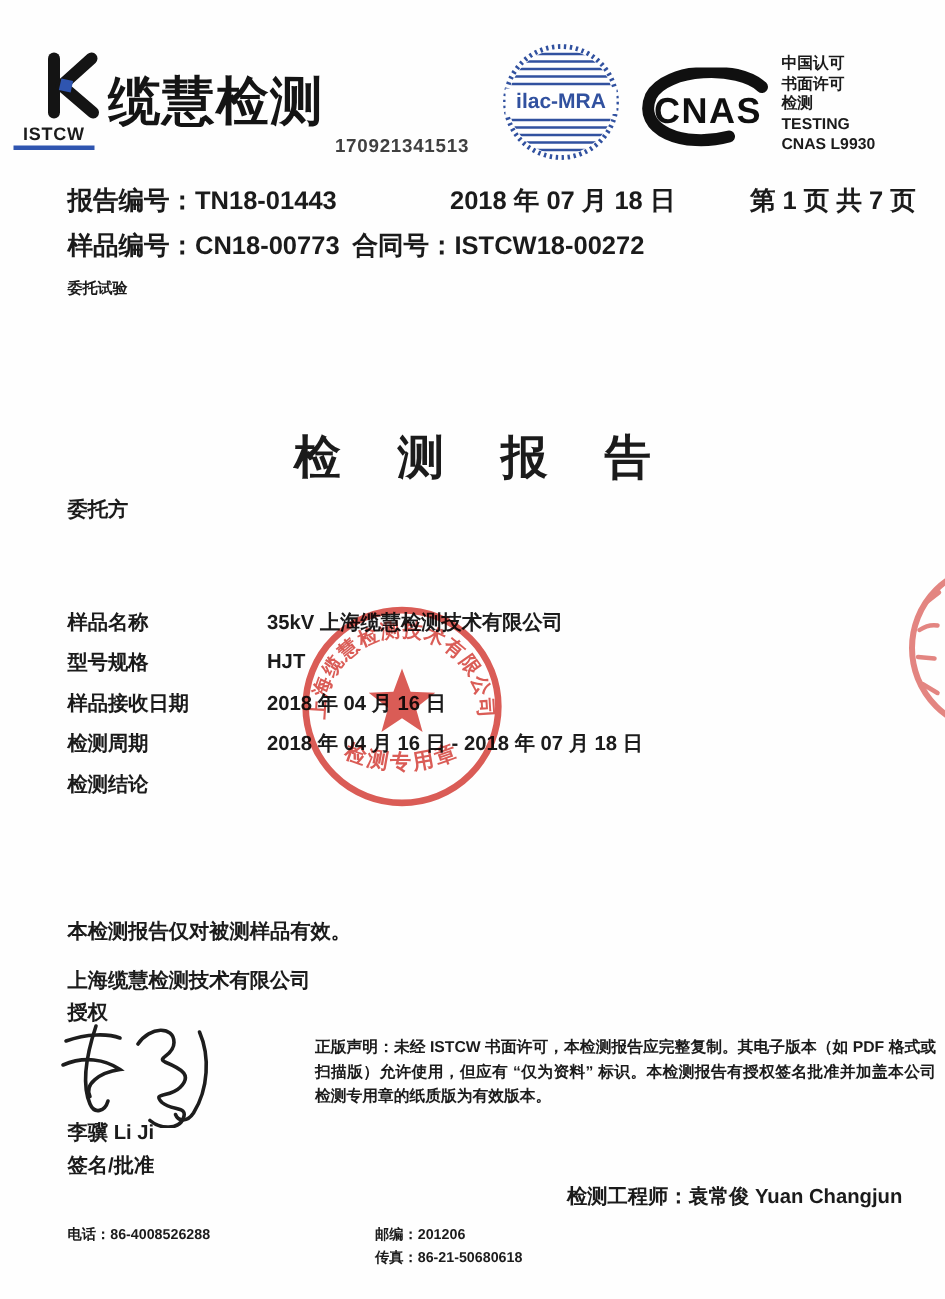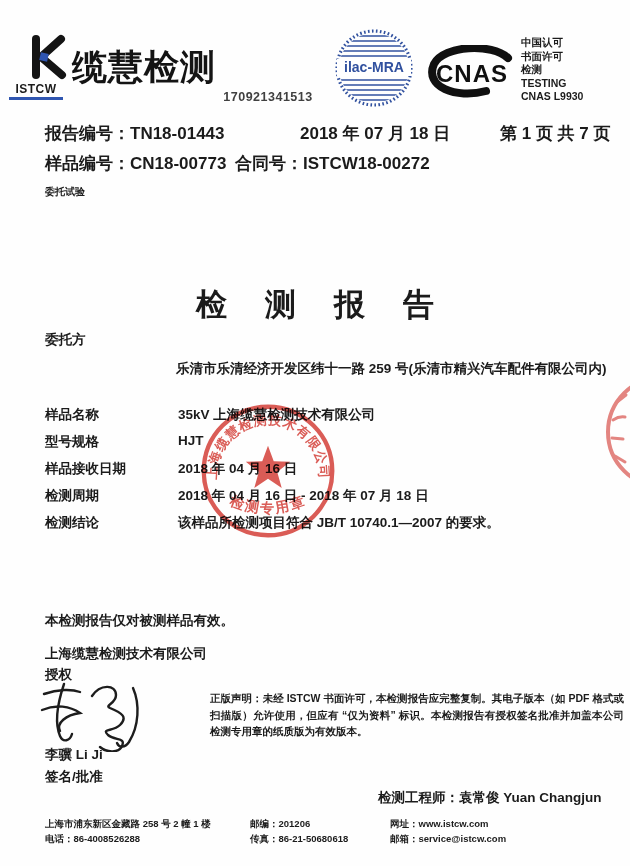--- a/index.html
+++ b/index.html
@@ -97,36 +97,34 @@
   </div>
   <div class="abs meta" style="left:235px;top:152px">
     <span>合同号：</span><span>ISTCW18-00272</span>
   </div>
 
   <div class="abs meta" style="left:45px;top:185px;font-size:10px">委托试验</div>
 
   <div class="abs title">检测报告</div>
 
   <div class="abs flabel" style="top:331px">委托方</div>
-  <div class="abs fvalue" style="top:360px;left:176px">乐清市乐清经济开发区纬十一路 259 号(乐清市精兴汽车配件有限公司内)</div>
 
   <div class="abs flabel" style="top:406px">样品名称</div>
   <div class="abs fvalue" style="top:406px">35kV 上海缆慧检测技术有限公司</div>
 
   <div class="abs flabel" style="top:433px">型号规格</div>
   <div class="abs fvalue" style="top:433px">HJT</div>
 
   <div class="abs flabel" style="top:460px">样品接收日期</div>
   <div class="abs fvalue" style="top:460px">2018 年 04 月 16 日</div>
 
   <div class="abs flabel" style="top:487px">检测周期</div>
   <div class="abs fvalue" style="top:487px">2018 年 04 月 16 日 - 2018 年 07 月 18 日</div>
 
   <div class="abs flabel" style="top:514px">检测结论</div>
-  <div class="abs fvalue" style="top:514px">该样品所检测项目符合 JB/T 10740.1—2007 的要求。</div>
 
   <div class="abs stamp-wrap" style="left:195px;top:398px;opacity:.88">
     <svg width="146" height="146" viewBox="0 0 150 150">
       <circle cx="75" cy="75" r="66" fill="none" stroke="#d6453e" stroke-width="4.5"></circle>
       <polygon fill="#d6453e" points="75,49 80.9,64.9 97.8,65.6 84.5,76.1 89.1,92.4 75,83 60.9,92.4 65.5,76.1 52.2,65.6 69.1,64.9"></polygon>
       <defs>
         <path id="stampArcTop" d="M 22,80 A 53,53 0 1 1 128,80" fill="none"></path>
         <path id="stampArcBot" d="M 30,107 Q 75,129 120,107" fill="none"></path>
       </defs>
       <text font-size="13.5" font-weight="700" fill="#d6453e" letter-spacing="1">
@@ -168,25 +166,20 @@
   <div class="abs" style="left:45px;top:746px;font-size:13.5px;font-weight:700">李骥 Li Ji</div>
   <div class="abs" style="left:45px;top:768px;font-size:13.5px;font-weight:700">签名/批准</div>
 
   <div class="abs" style="left:210px;top:690px;width:414px;font-size:10.5px;font-weight:600;line-height:1.58;text-align:justify">正版声明：未经 ISTCW 书面许可，本检测报告应完整复制。其电子版本（如 PDF 格式或扫描版）允许使用，但应有 “仅为资料” 标识。本检测报告有授权签名批准并加盖本公司检测专用章的纸质版为有效版本。</div>
 
   <div class="abs" style="left:378px;top:789px;font-size:13.5px;font-weight:700;white-space:nowrap">
     <span>检测工程师：</span><span>袁常俊  Yuan Changjun</span>
   </div>
 
   <div class="abs foot" style="left:45px;top:817px">
-    <div>上海市浦东新区金藏路 258 号 2 幢 1 楼</div>
     <div>电话：86-4008526288</div>
   </div>
   <div class="abs foot" style="left:250px;top:817px">
     <div>邮编：201206</div>
     <div>传真：86-21-50680618</div>
   </div>
-  <div class="abs foot" style="left:390px;top:817px">
-    <div>网址：www.istcw.com</div>
-    <div>邮箱：service@istcw.com</div>
-  </div>
 
 </div>
 
 </body></html>

